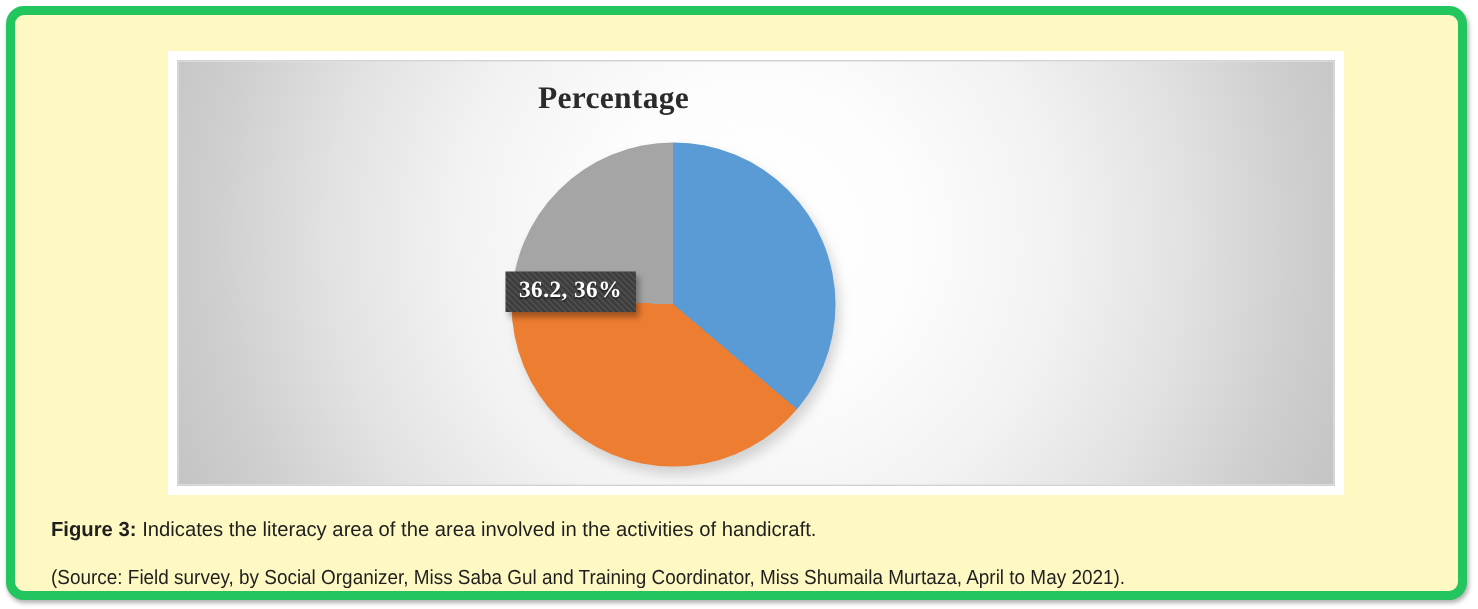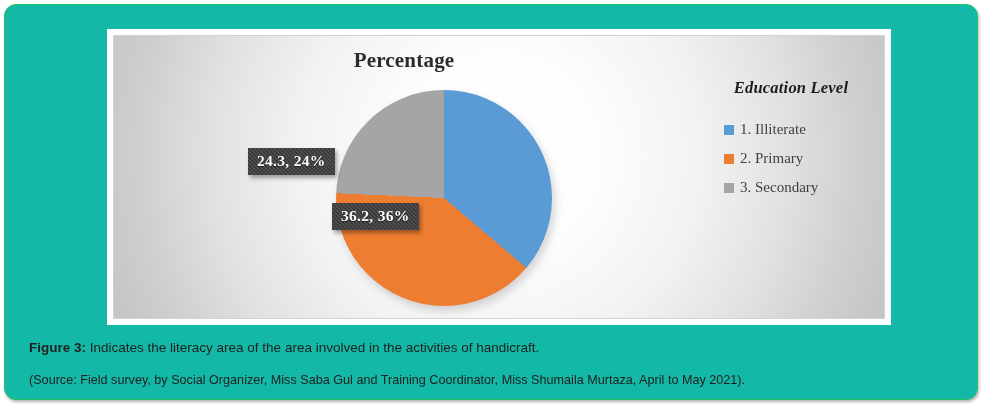--- a/index.html
+++ b/index.html
@@ -15,22 +15,22 @@
   }
 
   
   #figure-card {
     position: absolute;
     left: 4px;
     top: 4px;
     width: 974px;
     height: 396px;
     box-sizing: border-box;
-    background: #14b8a6;
-    border: 1px solid #22c55e;
+    background: #fef9c3;
+    border: 6px solid #22c55e;
     border-radius: 12px;
     box-shadow: 1px 2px 3px rgba(0,0,0,0.30);
     overflow: hidden;
   }
 
   
   #chart-frame {
     position: absolute;
     left: 102px;
     top: 24px;
@@ -112,21 +112,21 @@
         transparent 50%, rgba(255,255,255,0.10) 50%, rgba(255,255,255,0.10) 75%,
         transparent 75%, transparent);
     background-size: 4px 4px;
     padding: 4px 9px 5px 9px;
     white-space: nowrap;
     letter-spacing: 0.3px;
     box-shadow: 2px 3px 4px rgba(0,0,0,0.35);
     text-shadow: 0 1px 1px rgba(0,0,0,0.55);
   }
   #label-secondary { left: 134px; top: 112px; }
-  #label-illiterate { left: 218px; top: 140px; margin-top: 27px; }
+  #label-illiterate { left: 218px; top: 140px; }
   #label-primary { left: 154px; top: 191px; }
 
   
   #legend {
     position: absolute;
     left: 588px;
     top: 42px;
     width: 178px;
   }
   #legend-title {
@@ -196,44 +196,22 @@
   <div id="chart-frame">
     <div id="chart-area">
 
       <div id="chart-title">Percentage</div>
 
       <div id="pie-wrap">
         <div id="pie-shadow"></div>
         <div id="pie" style="background: conic-gradient(rgb(91, 155, 213) 0deg, rgb(91, 155, 213) 130.32deg, rgb(237, 125, 49) 130.32deg, rgb(237, 125, 49) 272.52deg, rgb(165, 165, 165) 272.52deg, rgb(165, 165, 165) 360deg);"></div>
       </div>
 
-      <div class="data-label" id="label-secondary">24.3, 24%</div>
       <div class="data-label" id="label-illiterate">36.2, 36%</div>
 
-      <div id="legend">
-        <div id="legend-title">Education Level</div>
-        <div id="legend-items">
-
-          <div class="legend-item">
-            <span class="legend-swatch" style="background:#5B9BD5"></span>
-            <span class="legend-label">1. Illiterate</span>
-          </div>
-
-          <div class="legend-item">
-            <span class="legend-swatch" style="background:#ED7D31"></span>
-            <span class="legend-label">2. Primary</span>
-          </div>
-
-          <div class="legend-item">
-            <span class="legend-swatch" style="background:#A5A5A5"></span>
-            <span class="legend-label">3. Secondary</span>
-          </div>
-
-        </div>
-      </div>
 
     </div>
   </div>
 
   <div id="caption-block">
     <div id="figure-caption">
       <span id="figure-caption-label">Figure 3:</span><span id="figure-caption-text"> Indicates the literacy area of the area involved in the activities of handicraft.</span>
     </div>
     <div id="figure-source">(Source: Field survey, by Social Organizer, Miss Saba Gul and Training Coordinator, Miss Shumaila Murtaza, April to May 2021).</div>
   </div>

